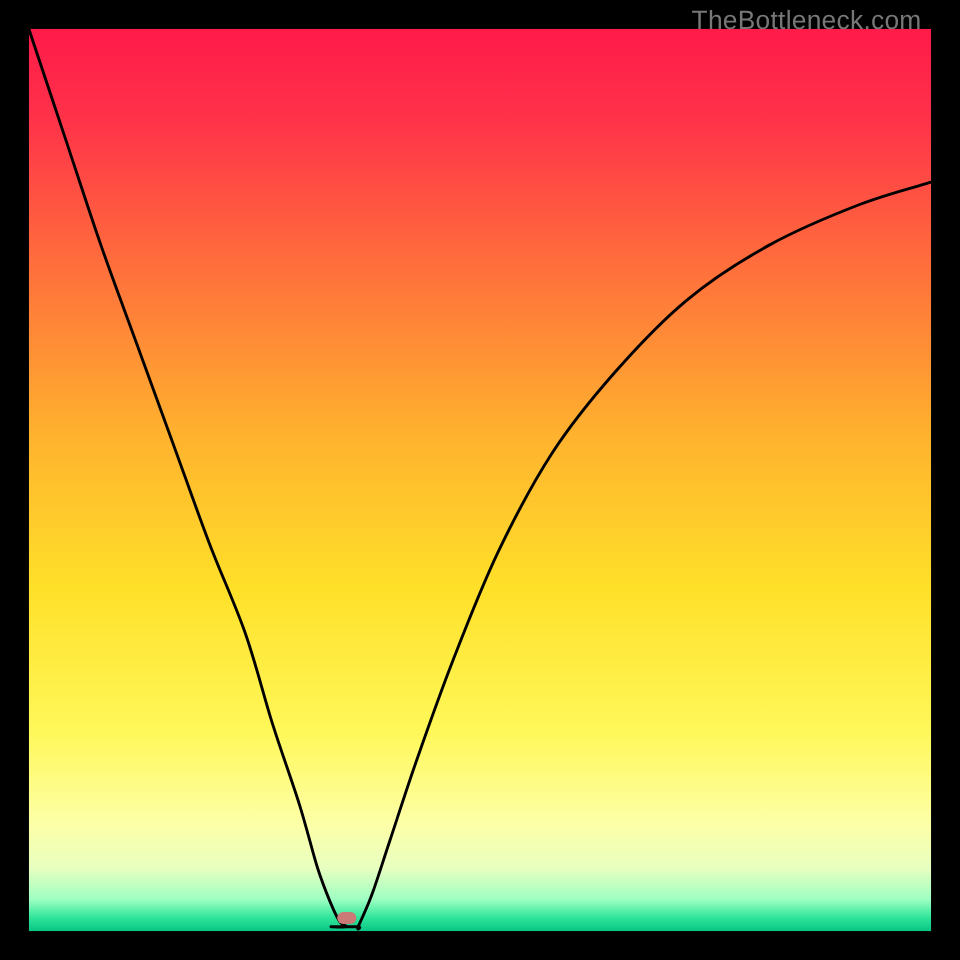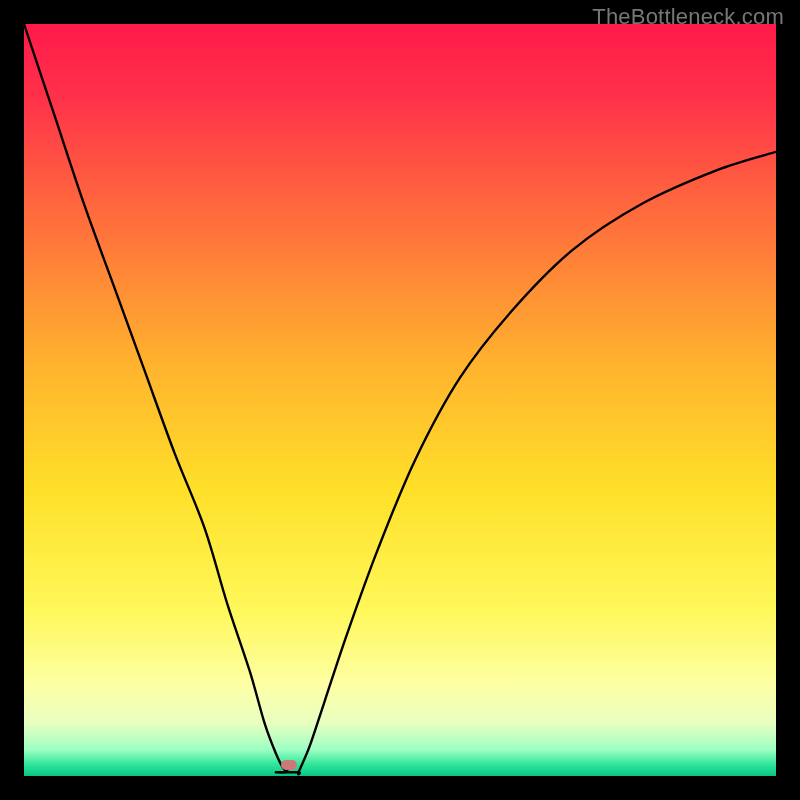--- a/index.html
+++ b/index.html
@@ -19,21 +19,21 @@
     height: 752px;
     background: #000;
   }
   .gradient {
     position: absolute;
     inset: 0;
   }
   .watermark {
     position: absolute;
     top: 4px;
-    right: 16px;
+    right: 32px;
     color: #777;
     font-size: 22px;
     font-weight: 500;
     letter-spacing: 0.2px;
   }
   svg.curve {
     position: absolute;
     left: 24px;
     top: 24px;
     width: 752px;

